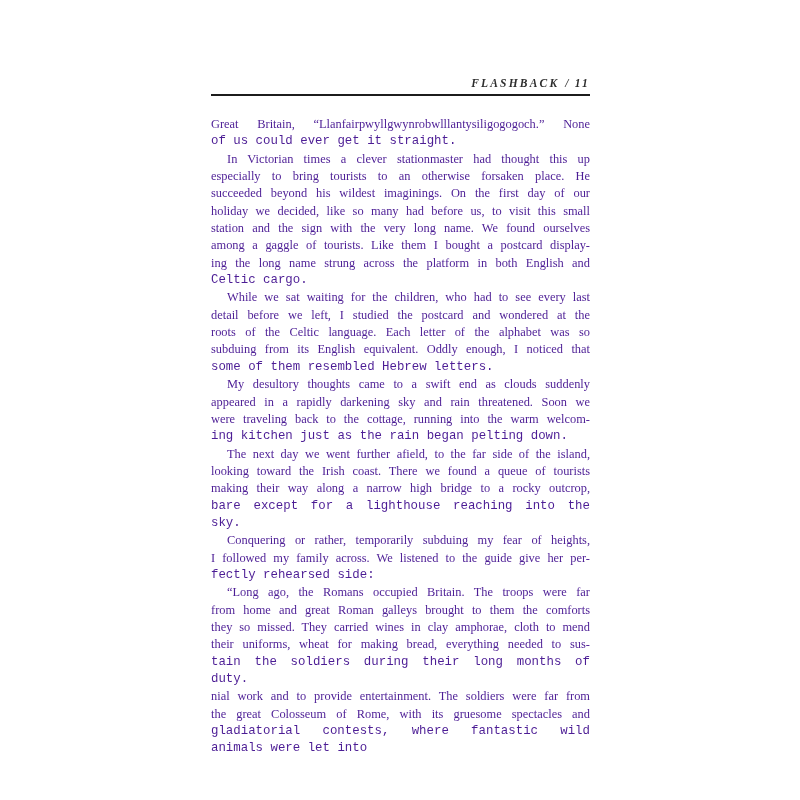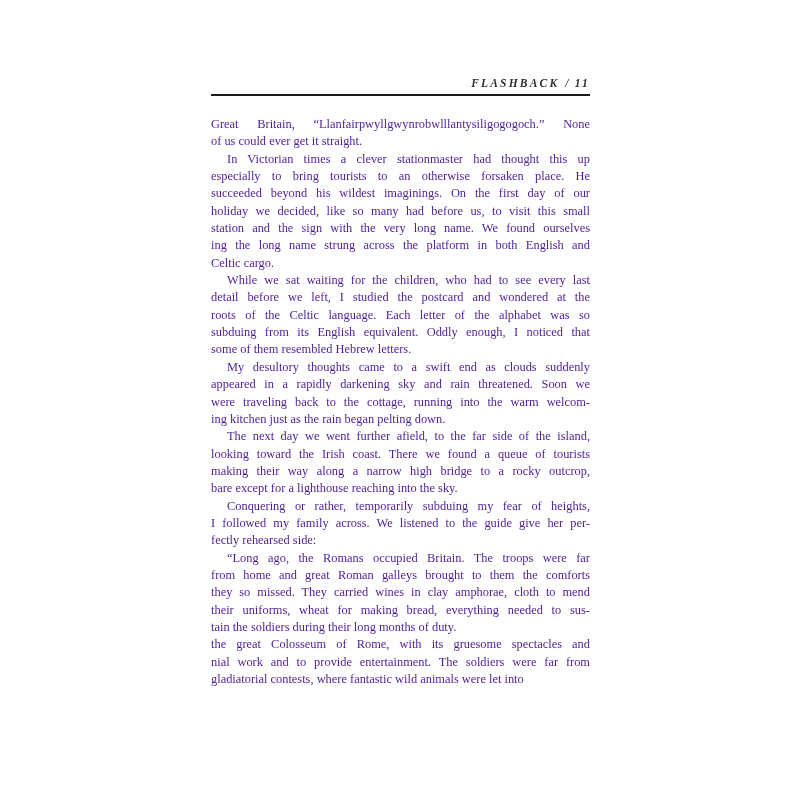--- a/index.html
+++ b/index.html
@@ -39,20 +39,21 @@
     font-size: 12.4px;
     line-height: 17.35px;
   }
   .line {
     text-align: justify;
     text-align-last: justify;
     -moz-text-align-last: justify;
   }
   .line.last {
     text-align-last: left;
+    font-family: Liberation Mono, monospace;
     -moz-text-align-last: left;
   }
   .line.indent { text-indent: 16px; font-family: Liberation Serif, serif; }
 </style>
 </head>
 <body>
 
 <div class="sheet">
   <div class="running-head">
     <span>FLASHBACK</span><span class="sep">/</span><span class="pnum">11</span>
@@ -62,20 +63,21 @@
       <div>
         <div class="line">Great Britain, “Llanfairpwyllgwynrobwlllantysiligogogoch.” None</div>
         <div class="line last">of us could ever get it straight.</div>
       </div>
       <div>
         <div class="line indent">In Victorian times a clever stationmaster had thought this up</div>
         <div class="line">especially to bring tourists to an otherwise forsaken place. He</div>
         <div class="line">succeeded beyond his wildest imaginings. On the first day of our</div>
         <div class="line">holiday we decided, like so many had before us, to visit this small</div>
         <div class="line">station and the sign with the very long name. We found ourselves</div>
+        <div class="line">among a gaggle of tourists. Like them I bought a postcard display-</div>
         <div class="line">ing the long name strung across the platform in both English and</div>
         <div class="line last">Celtic cargo.</div>
       </div>
       <div>
         <div class="line indent">While we sat waiting for the children, who had to see every last</div>
         <div class="line">detail before we left, I studied the postcard and wondered at the</div>
         <div class="line">roots of the Celtic language. Each letter of the alphabet was so</div>
         <div class="line">subduing from its English equivalent. Oddly enough, I noticed that</div>
         <div class="line last">some of them resembled Hebrew letters.</div>
       </div>
@@ -97,18 +99,18 @@
         <div class="line last">fectly rehearsed side:</div>
       </div>
       <div>
         <div class="line indent">“Long ago, the Romans occupied Britain. The troops were far</div>
         <div class="line">from home and great Roman galleys brought to them the comforts</div>
         <div class="line">they so missed. They carried wines in clay amphorae, cloth to mend</div>
         <div class="line">their uniforms, wheat for making bread, everything needed to sus-</div>
         <div class="line last">tain the soldiers during their long months of duty.</div>
       </div>
       <div>
+        <div class="line">nial work and to provide entertainment. The soldiers were far from</div>
         <div class="line">the great Colosseum of Rome, with its gruesome spectacles and</div>
-        <div class="line">nial work and to provide entertainment. The soldiers were far from</div>
         <div class="line last">gladiatorial contests, where fantastic wild animals were let into</div>
       </div>
     </div>
 </div>
 
 </body></html>

